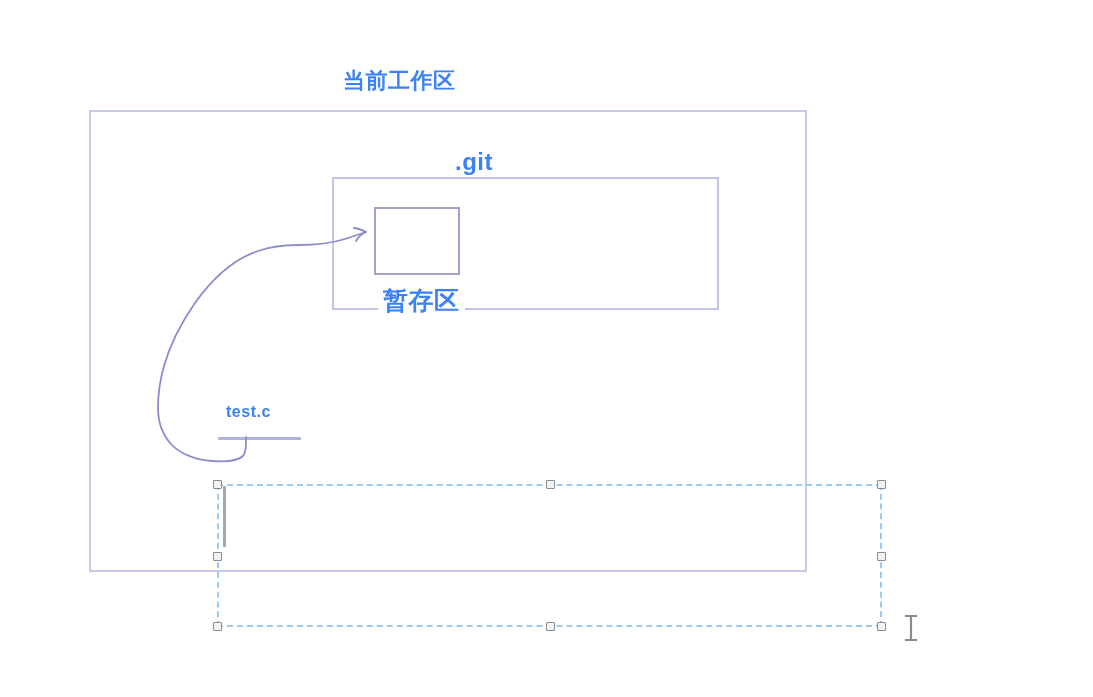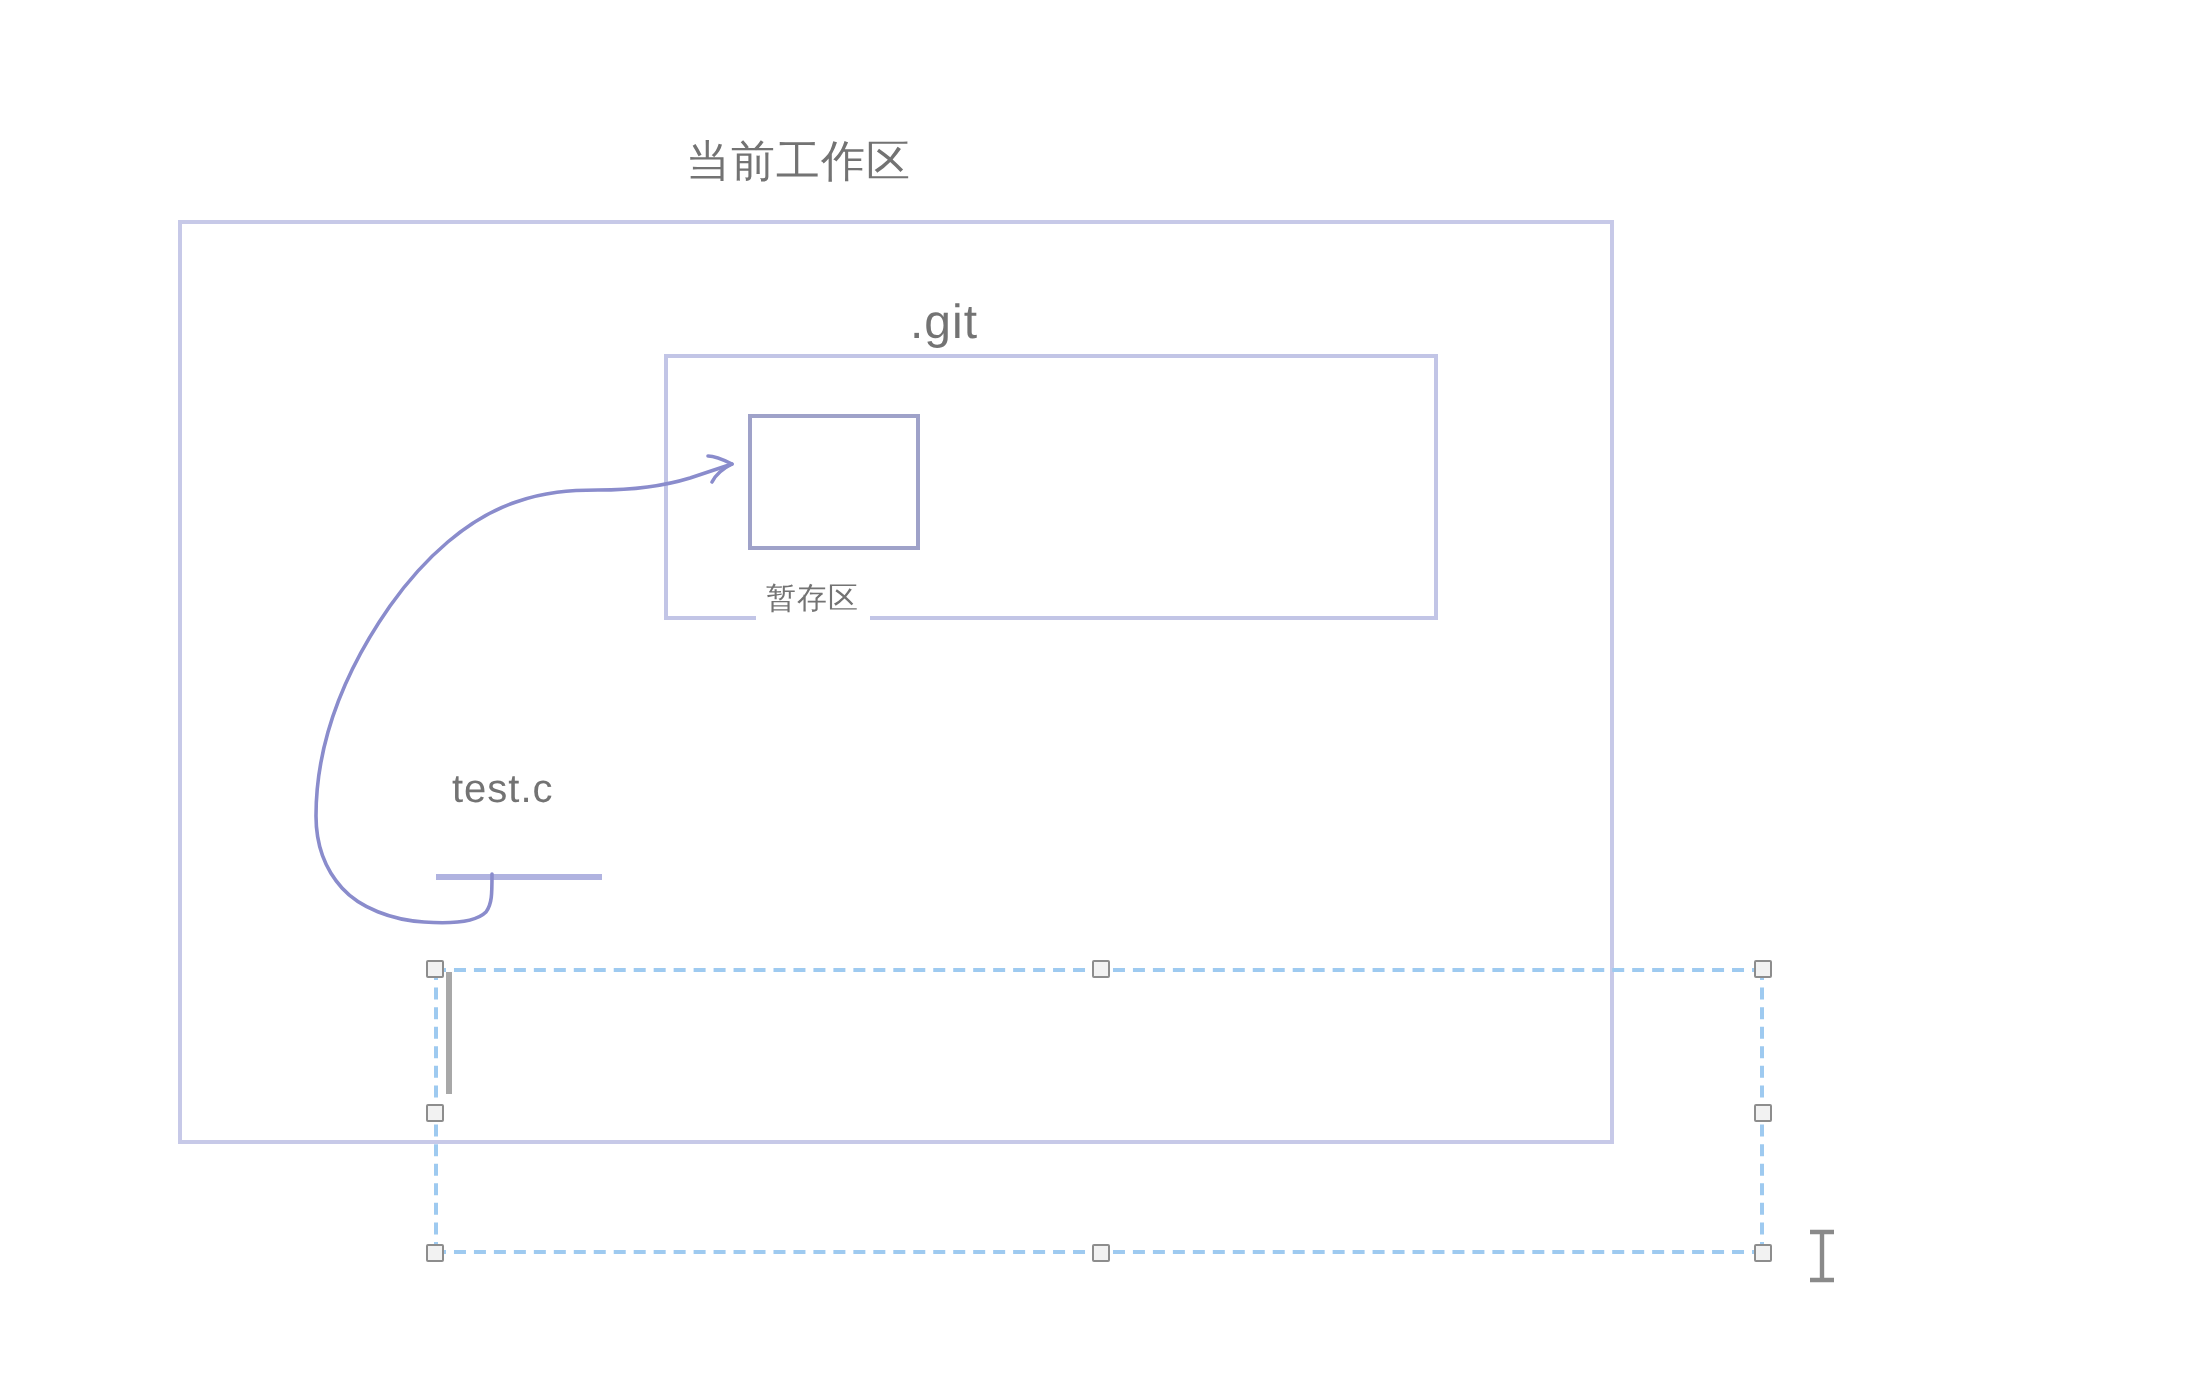--- a/index.html
+++ b/index.html
@@ -42,48 +42,48 @@
     left: 374px;
     top: 207px;
     width: 86px;
     height: 68px;
     border: 2px solid #9fa2c9;
   }
 
   
   .label {
     position: absolute;
-    color: #737373;
-    font-weight: normal;
+    color: #3b82f6;
+    font-weight: bold;
     white-space: nowrap;
     letter-spacing: 0.5px;
   }
   #workspace-label {
     left: 343px;
     top: 66px;
     font-size: 22px;
   }
   #git-label {
     left: 455px;
     top: 148px;
     font-size: 24px;
   }
   #staging-label {
     left: 378px;
     top: 287px;
-    font-size: 15px;
+    font-size: 25px;
     background: #ffffff;
     padding: 0 5px;
     line-height: 26px;
     height: 26px;
   }
   #file-label {
     left: 226px;
-    top: 384px;
-    font-size: 20px;
+    top: 403px;
+    font-size: 16px;
   }
   #file-underline {
     position: absolute;
     left: 218px;
     top: 437px;
     width: 83px;
     height: 3px;
     background: #b0b3e0;
   }
 

